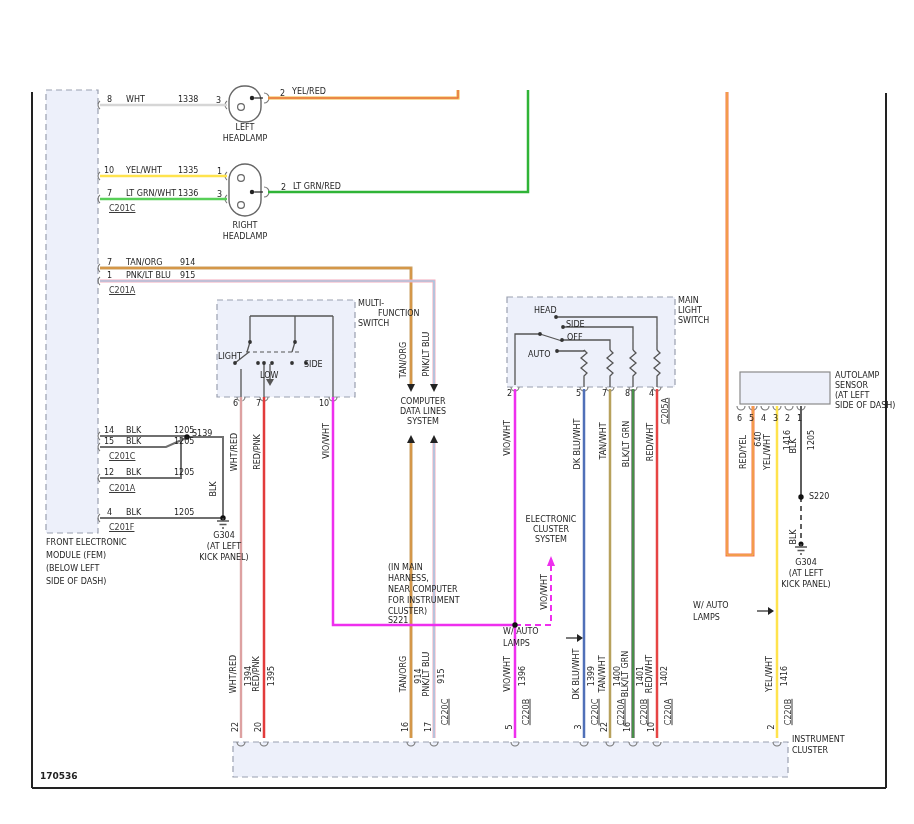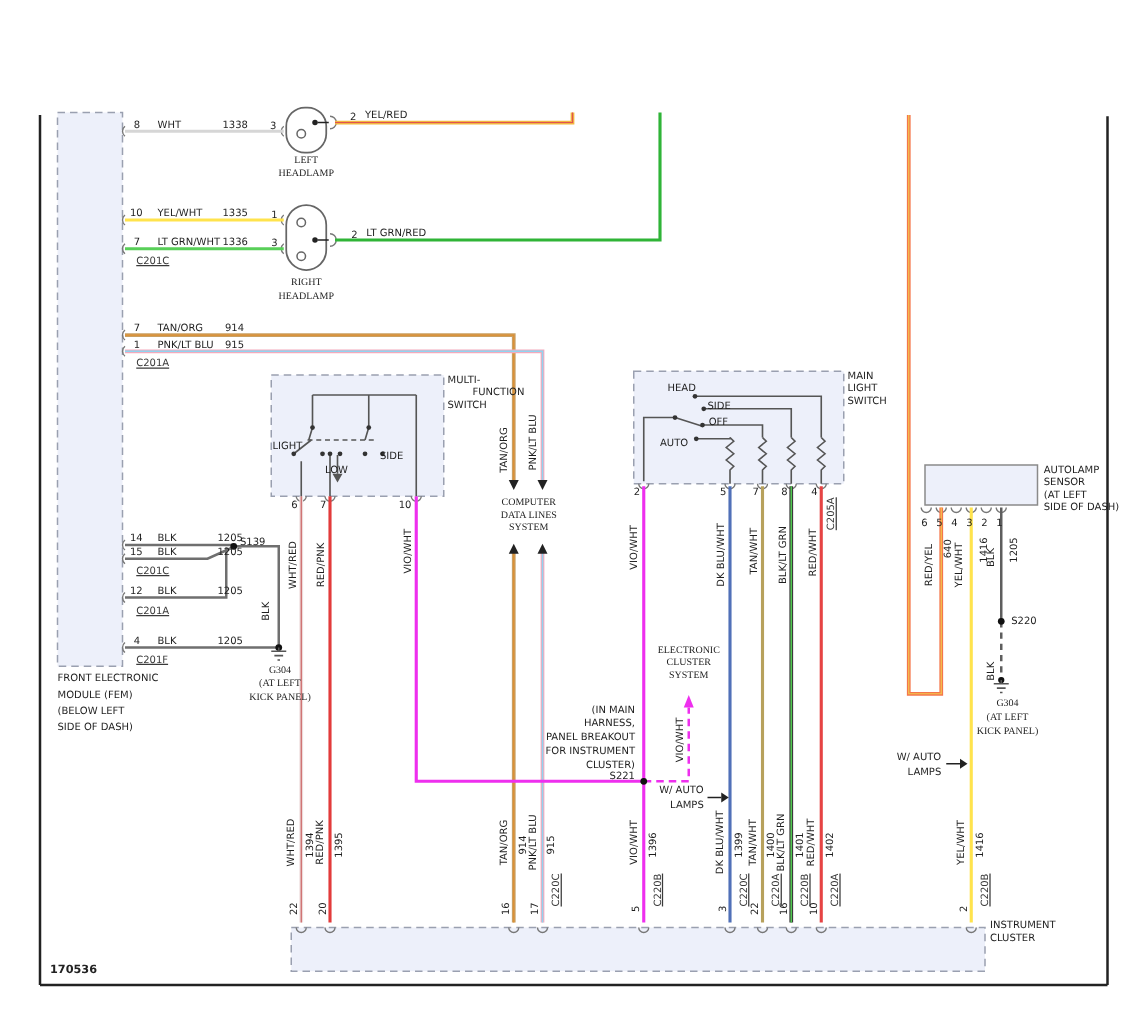--- a/index.html
+++ b/index.html
@@ -4,23 +4,23 @@
 <style>
   html,body{margin:0;padding:0;background:#fff;}
   body{width:914px;height:824px;overflow:hidden;font-family:"DejaVu Sans",sans-serif;}
   .stage{position:relative;width:914px;height:824px;background:#fff;}
   .titlebar{position:absolute;left:0;top:0;width:914px;height:62px;background:#d3d3d3;
             display:flex;align-items:center;justify-content:center;}
   .titlebar span{font-size:17px;color:#3c3c3c;font-family:"Liberation Sans",sans-serif;}
   svg.draw{position:absolute;left:0;top:0;}
   .lbl{position:absolute;font-size:8px;line-height:9px;color:#1f1f1f;white-space:nowrap;}
   .v{transform:translate(-50%,-50%) rotate(-90deg);}
-  .cx{transform:translateX(-50%);font-family:Liberation Serif, serif;}
+  .cx{transform:translateX(-50%);}
   .u{text-decoration:underline;color:#3a3a3a;}
-  .rt{text-align:right;}
+  .rt{}
   .code{font-size:9px;font-weight:bold;color:#222;}
   .boxd{fill:#edf0fa;stroke:#9aa0b0;stroke-width:1.2;stroke-dasharray:6 4;}
   .boxs{fill:#edf0fa;stroke:#8a8a8a;stroke-width:1.2;}
   .int{stroke:#555;stroke-width:1.3;fill:none;}
   .notch{stroke:#777;stroke-width:1.1;fill:none;}
 </style>
 </head>
 <body>
 
 <div class="stage">
@@ -262,21 +262,21 @@
   <span class="lbl cx" style="left:806px;top:558px">G304</span>
   <span class="lbl cx" style="left:806px;top:569px">(AT LEFT</span>
   <span class="lbl cx" style="left:806px;top:580px">KICK PANEL)</span>
 
   <span class="lbl cx" style="left:551px;top:515px">ELECTRONIC</span>
   <span class="lbl cx" style="left:551px;top:525px">CLUSTER</span>
   <span class="lbl cx" style="left:551px;top:535px">SYSTEM</span>
   <span class="lbl v" style="left:544px;top:592px">VIO/WHT</span>
   <div class="lbl rt" style="left:388px;top:563px;width:120px">(IN MAIN</div>
   <div class="lbl rt" style="left:388px;top:574px;width:120px">HARNESS,</div>
-  <div class="lbl rt" style="left:388px;top:585px;width:120px">PANEL BREAKOUT</div>
+  <div class="lbl rt" style="left:388px;top:585px;width:120px">NEAR COMPUTER</div>
   <div class="lbl rt" style="left:388px;top:596px;width:120px">FOR INSTRUMENT</div>
   <div class="lbl rt" style="left:388px;top:607px;width:120px">CLUSTER)</div>
   <div class="lbl rt" style="left:388px;top:616px;width:120px">S221</div>
   <div class="lbl rt" style="left:503px;top:627px;width:60px">W/ AUTO</div>
   <div class="lbl rt" style="left:503px;top:639px;width:60px">LAMPS</div>
   <div class="lbl rt" style="left:693px;top:601px;width:60px">W/ AUTO</div>
   <div class="lbl rt" style="left:693px;top:613px;width:60px">LAMPS</div>
 
   <span class="lbl v" style="left:233px;top:674px">WHT/RED</span>
   <span class="lbl v" style="left:248px;top:676px">1394</span>

